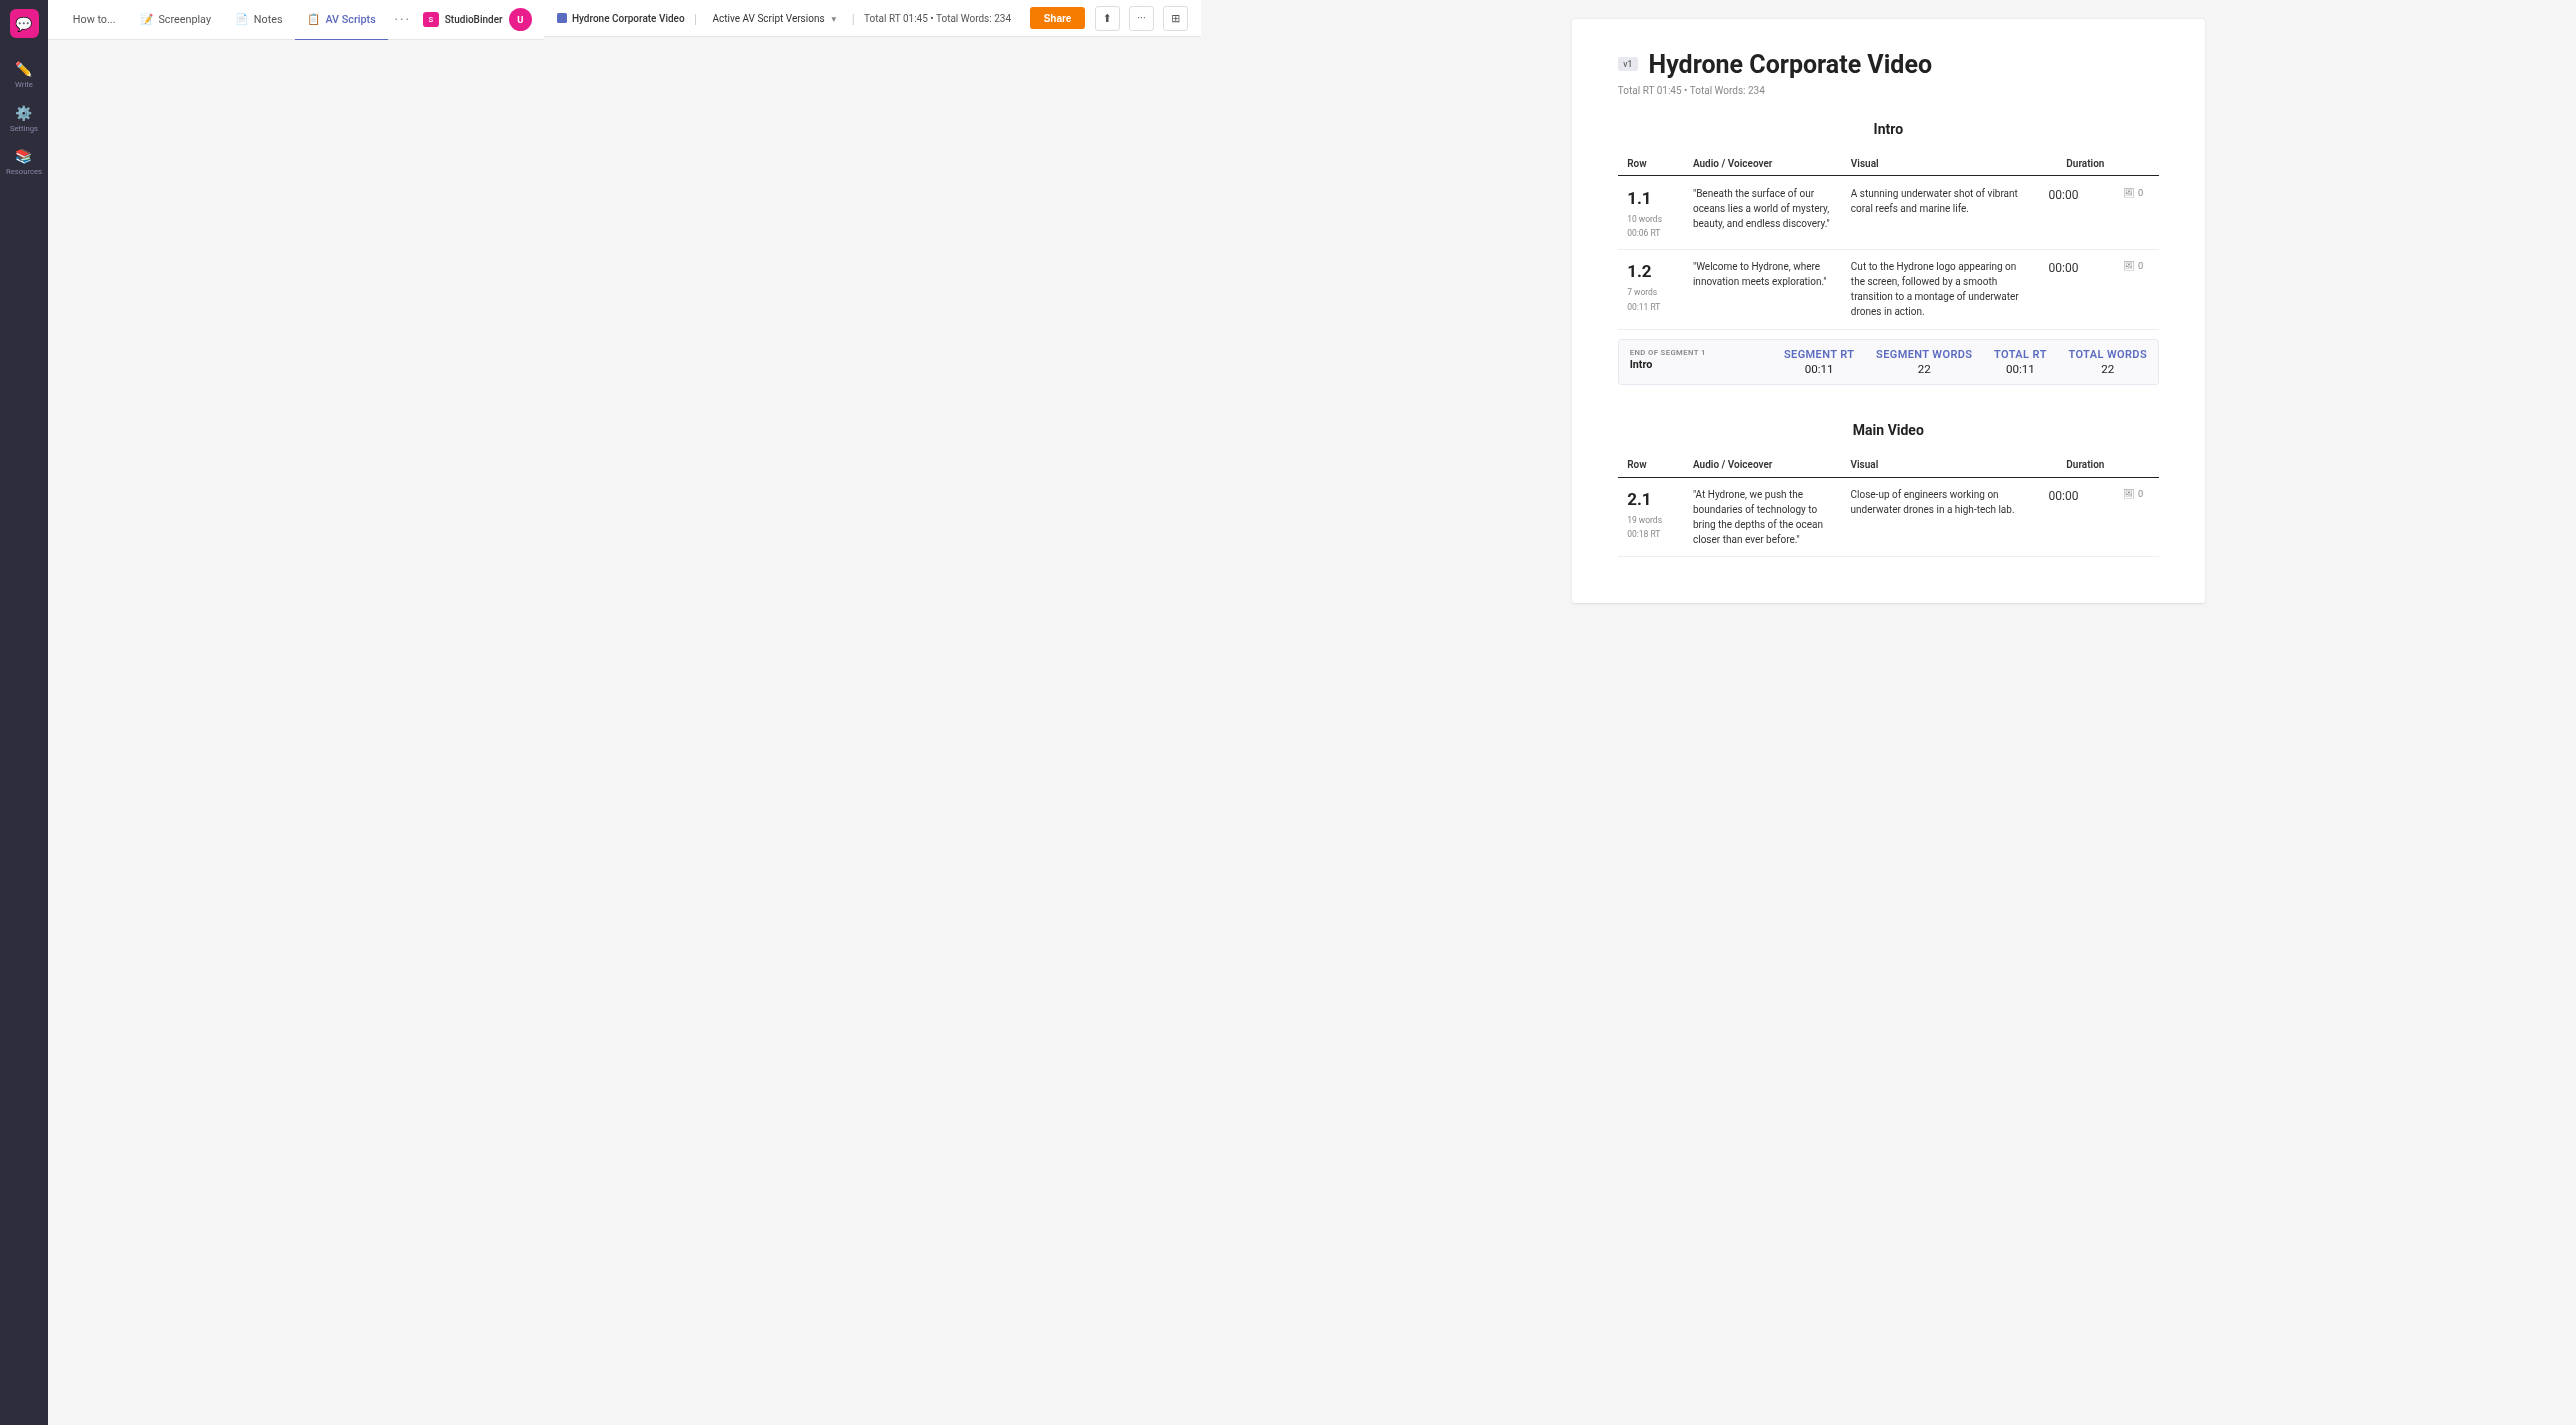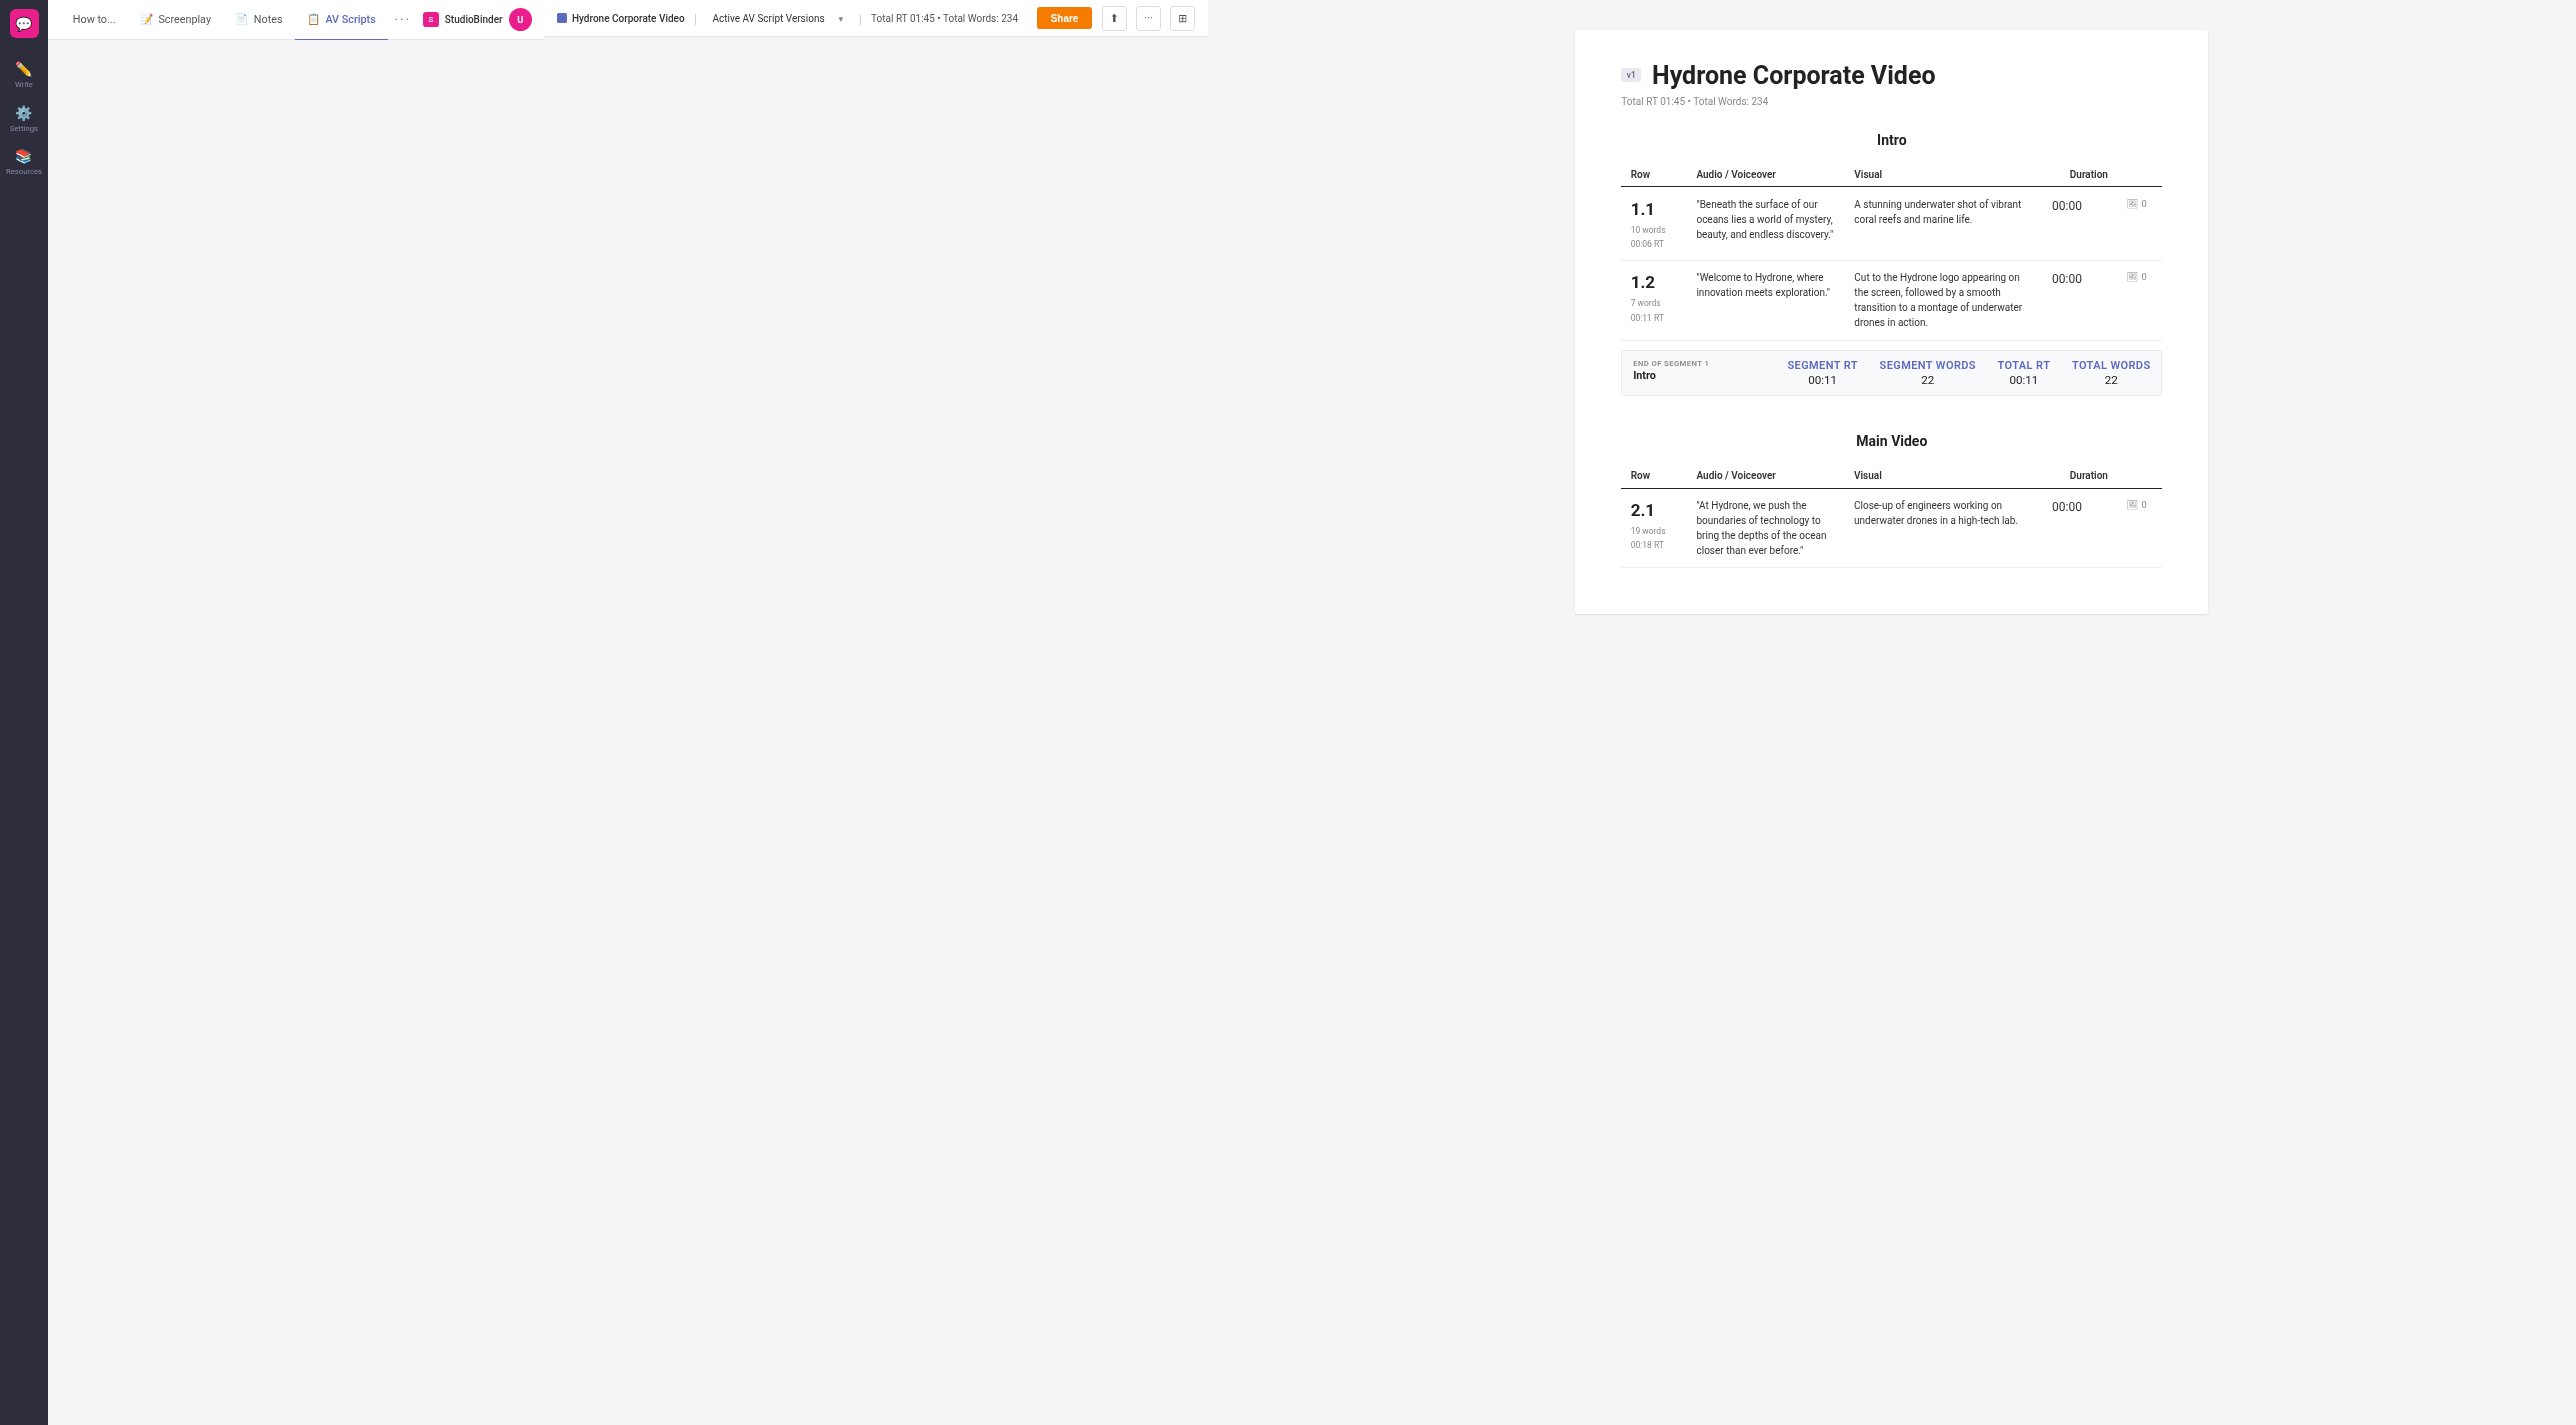--- a/index.html
+++ b/index.html
@@ -142,21 +142,21 @@
       border-radius: 1.5px;
       display: inline-block;
     }
     .subnav-divider {
       color: #ccc;
       font-size: 12.4px;
     }
     .version-dropdown {
       display: flex;
       align-items: center;
-      gap: 14px;
+      gap: 7px;
       font-size: 10px;
       color: #333;
       cursor: pointer;
       padding: 3.1px 6.2px;
       border-radius: 3.1px;
     }
     .version-chevron { color: #888; font-size: 9.3px; }
     .stats-text {
       font-size: 10px;
       color: #555;
@@ -190,21 +190,21 @@
     .content {
       flex: 1;
       overflow-y: auto;
       background: #f5f5f5;
       padding: 18.5px;
     }
 
     
     .script-doc {
       max-width: 633px;
-      margin: 11px auto;
+      margin: 0 auto;
       background: #fff;
       border-radius: 3.1px;
       padding: 31px 46px 46px;
       box-shadow: 0 0.8px 2.3px rgba(0,0,0,0.1);
     }
 
     
     .doc-title-area {
       display: flex;
       align-items: center;

